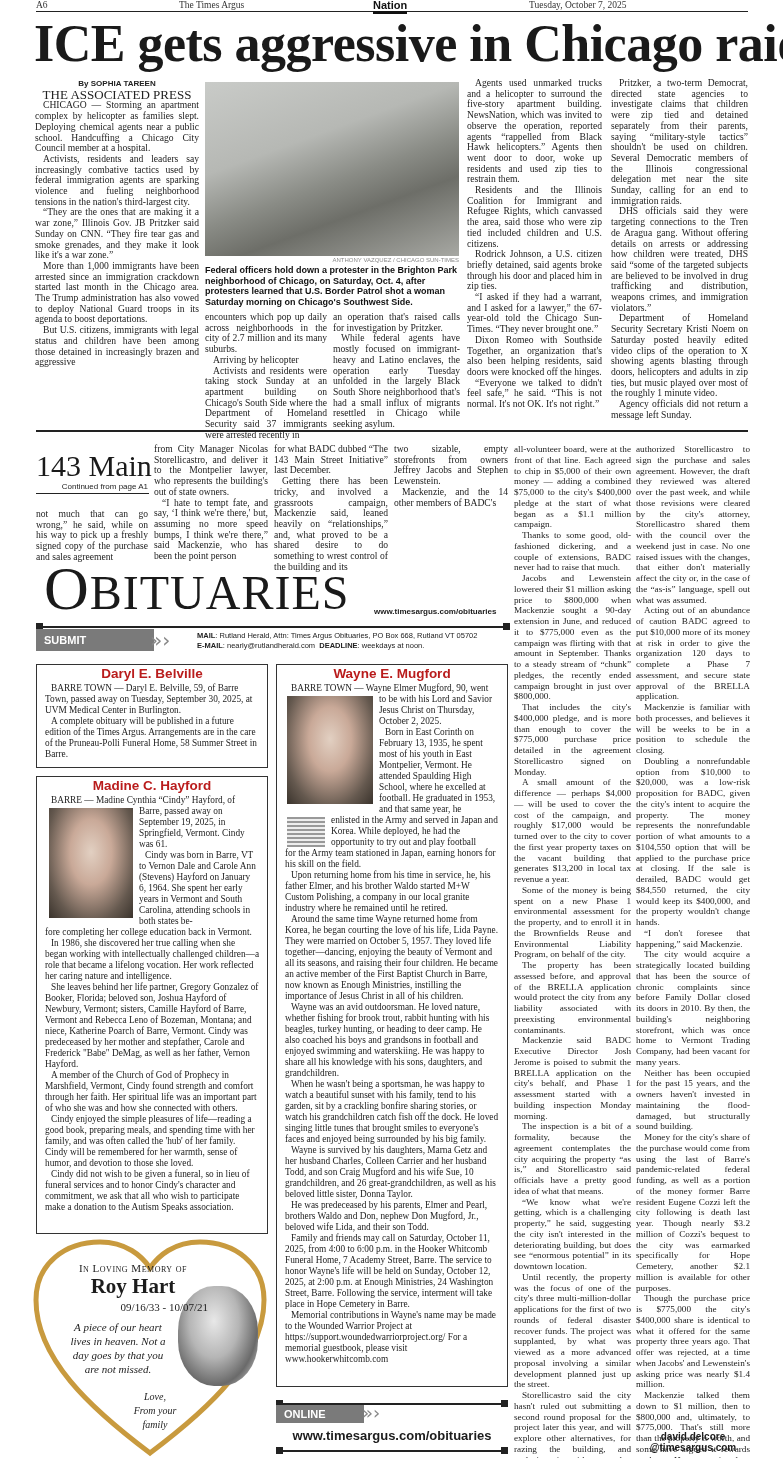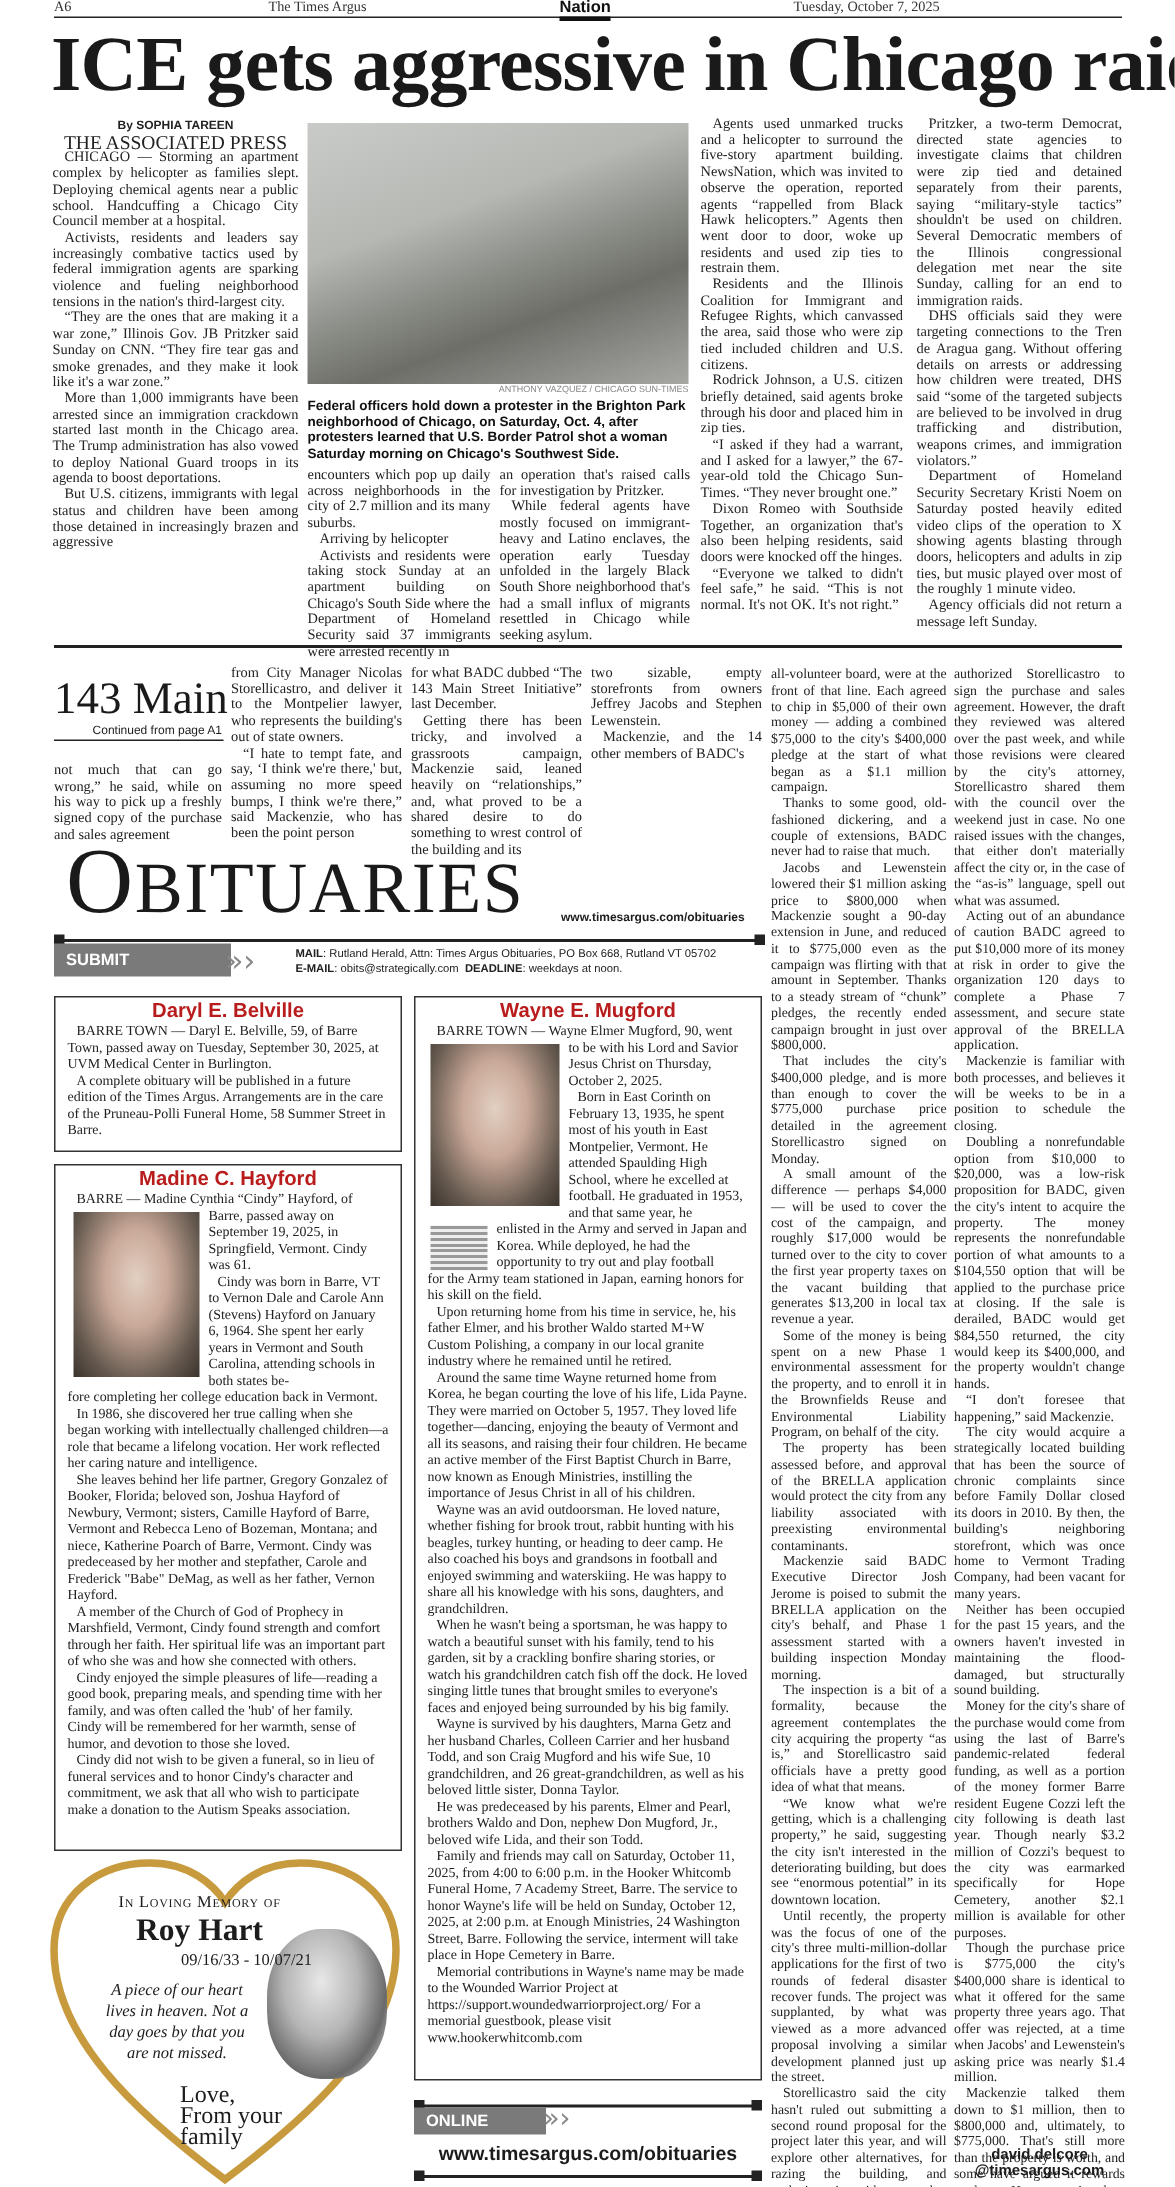--- a/index.html
+++ b/index.html
@@ -135,21 +135,21 @@
 
 <div class="abs obit-banner" style="left:44px;top:556px"><span>O</span><span class="small">BITUARIES</span></div>
 <div class="abs sans" style="left:374px;top:607px;font-size:8px;font-weight:bold">www.timesargus.com/obituaries</div>
 <div class="abs sq" style="left:36px;top:623px"></div>
 <div class="abs rule" style="left:40px;top:626px;width:468px;height:2px"></div>
 <div class="abs sq" style="left:503px;top:623px"></div>
 <div class="abs tab" style="left:36px;top:629px;width:118px">SUBMIT</div>
 <div class="abs" style="left:150px;top:628px;font-size:20px;color:#888;line-height:24px;font-family:'DejaVu Sans',sans-serif">»›</div>
 <div class="abs sans" style="left:197px;top:631px;font-size:7.5px;line-height:10px;color:#222">
   <div><b>MAIL</b><span>: Rutland Herald, Attn: Times Argus Obituaries, PO Box 668, Rutland VT 05702</span></div>
-  <div><b>E-MAIL</b><span>: obits@strategically.com</span>&nbsp; <b>DEADLINE</b><span>: weekdays at noon.</span></div>
+  <div><b>E-MAIL</b><span>: nearly@rutlandherald.com</span>&nbsp; <b>DEADLINE</b><span>: weekdays at noon.</span></div>
 </div>
 
 <div class="abs box" style="left:36px;top:664px;width:232px;height:104px">
   <h3>Daryl E. Belville</h3>
   <div class="obitx">
     <p>BARRE TOWN — Daryl E. Belville, 59, of Barre Town, passed away on Tuesday, September 30, 2025, at UVM Medical Center in Burlington.</p>
     <p>A complete obituary will be published in a future edition of the Times Argus. Arrangements are in the care of the Pruneau-Polli Funeral Home, 58 Summer Street in Barre.</p>
   </div>
 </div>
 
@@ -171,21 +171,21 @@
 
 <div class="abs" style="left:30px;top:1238px;width:240px;height:220px;overflow:hidden">
   <svg width="240" height="220" viewBox="0 0 240 220">
     <path d="M120 215 C60 170 6 120 6 62 C6 25 36 4 70 4 C96 4 112 18 120 30 C128 18 144 4 170 4 C204 4 234 25 234 62 C234 120 180 170 120 215 Z" fill="#fff" stroke="#c89a3e" stroke-width="5"></path>
   </svg>
   <div class="abs" style="left:148px;top:48px;width:80px;height:100px;border-radius:45%;background:radial-gradient(ellipse at 45% 35%,#e8e8e8 0%,#b5b5b5 40%,#6a6a6a 70%,#f2f2f2 100%)"></div>
   <div class="abs" style="left:28px;top:24px;width:150px;text-align:center;font-size:11px;font-variant:small-caps;letter-spacing:0.5px">In Loving Memory of</div>
   <div class="abs" style="left:28px;top:36px;width:150px;text-align:center;font-size:21px;font-weight:bold">Roy Hart</div>
   <div class="abs" style="left:28px;top:63px;width:150px;text-align:right;font-size:11px">09/16/33 - 10/07/21</div>
   <div class="abs" style="left:38px;top:82px;width:100px;text-align:center;font-size:11px;line-height:14px;font-style:italic">A piece of our heart lives in heaven. Not a day goes by that you are not missed.</div>
-  <div class="abs" style="left:90px;top:152px;width:70px;text-align:left;font-size:16px;line-height:14px;">
+  <div class="abs" style="left:90px;top:152px;width:70px;text-align:center;font-size:10px;line-height:14px;font-style:italic">
     <div>Love,</div>
     <div>From your</div>
     <div>family</div>
   </div>
 </div>
 
 <div class="abs box" style="left:276px;top:664px;width:232px;height:723px">
   <h3>Wayne E. Mugford</h3>
   <div class="obitx">
     <p>BARRE TOWN — Wayne Elmer Mugford, 90, went</p>

